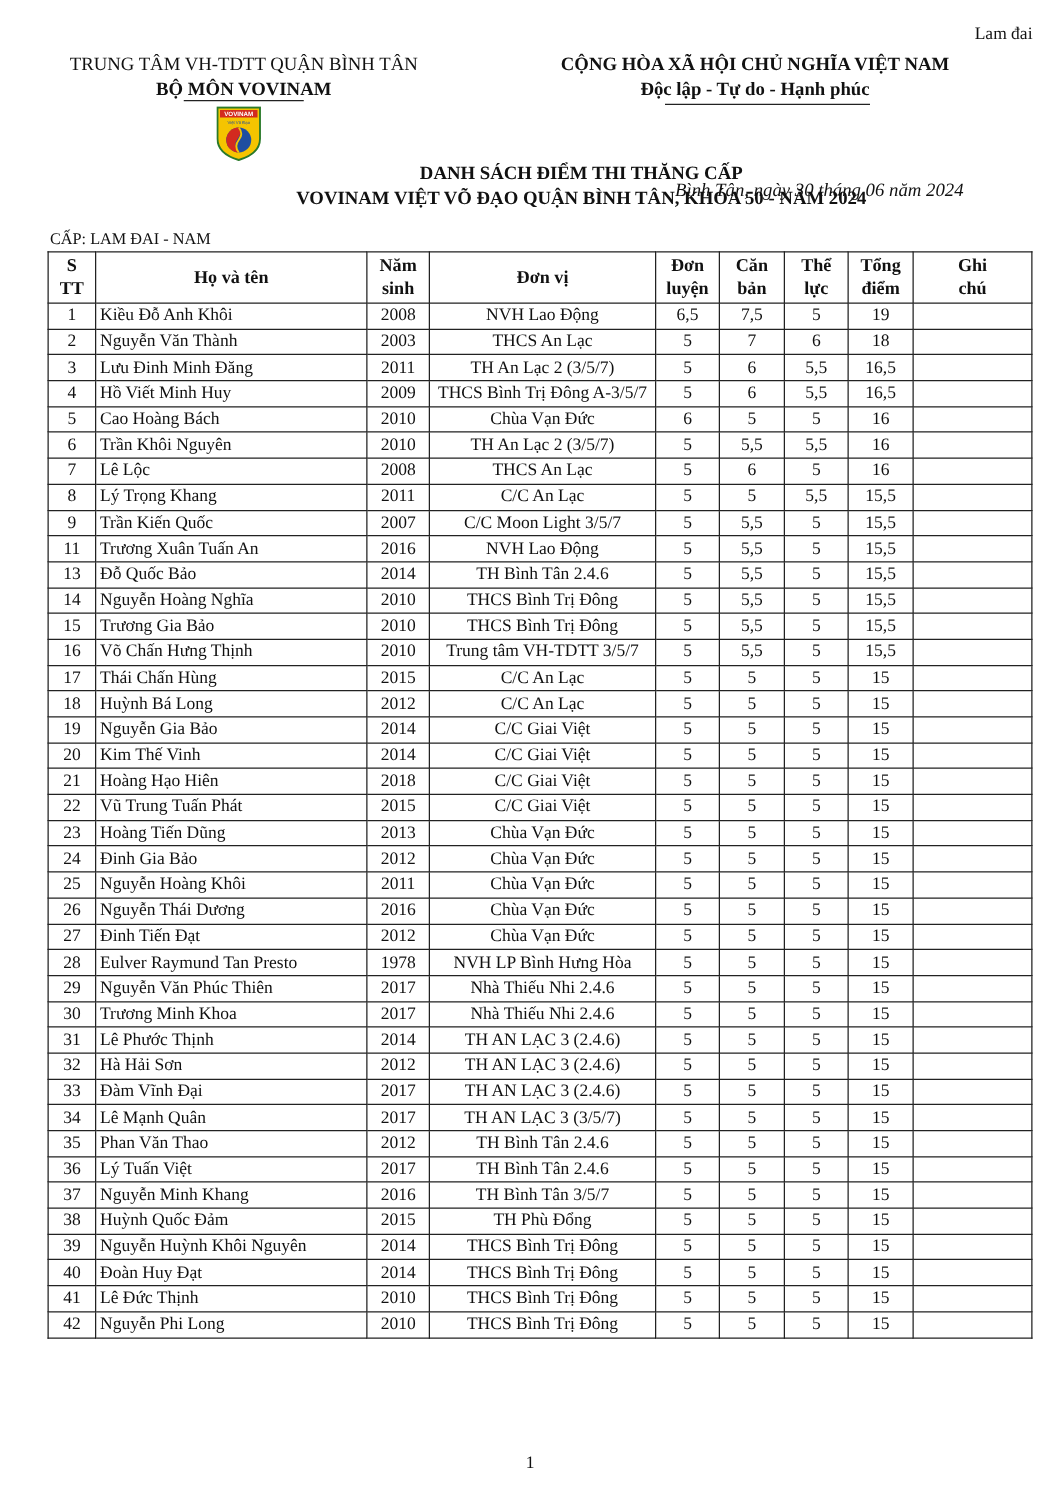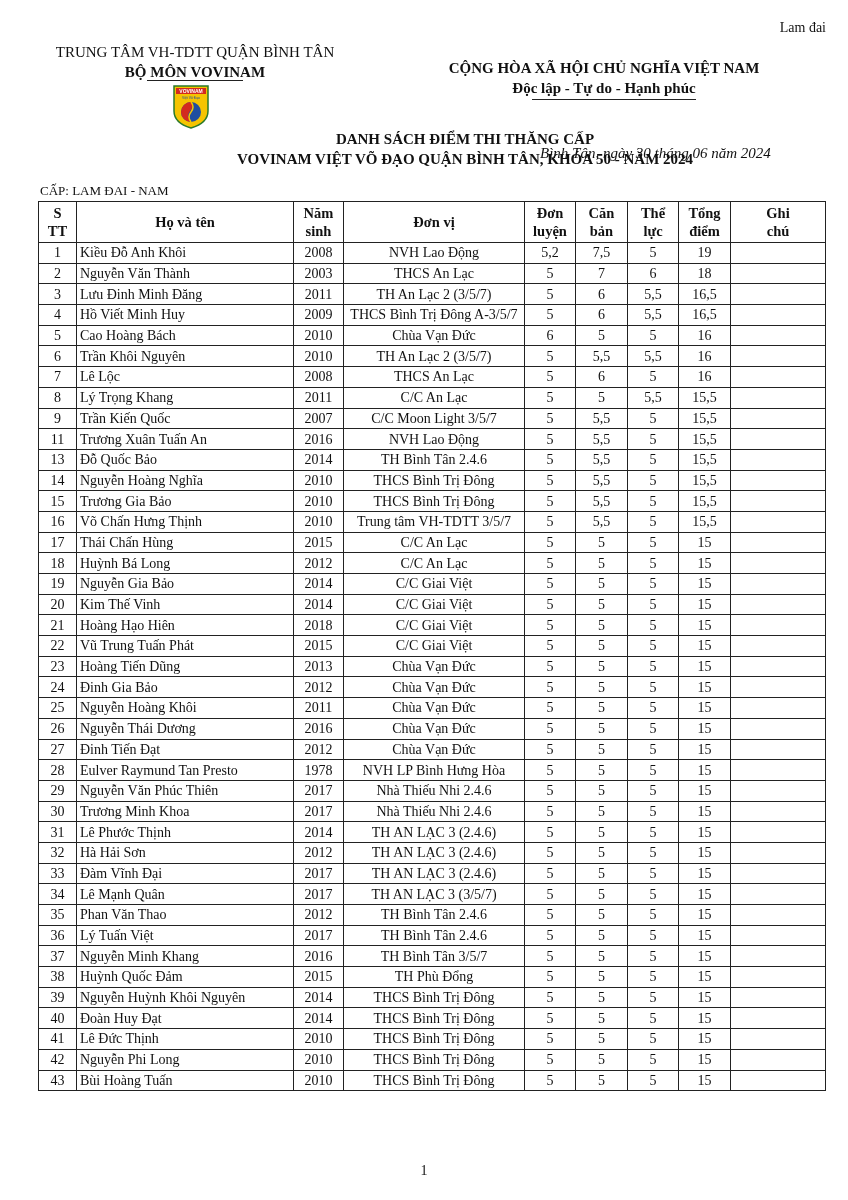--- a/index.html
+++ b/index.html
@@ -3,21 +3,21 @@
 <meta charset="utf-8">
 <style>
   html, body { margin: 0; padding: 0; background: #ffffff; }
   body { width: 848px; height: 1200px; position: relative; overflow: hidden;
          font-family: "Liberation Serif", "DejaVu Serif", serif; color: #111; }
   .abs { position: absolute; }
   .corner-label { right: 22px; top: 20px; font-size: 14px; }
   .org-left { left: 30px; width: 330px; text-align: center; top: 42px; font-size: 15px; line-height: 20px; }
   .org-left .dept { font-weight: bold; position: relative; display: inline-block; }
   .org-left .dept .ul { position: absolute; left: 22px; right: 22px; bottom: 1px; border-bottom: 1px solid #222; }
-  .org-right { left: 392px; width: 424px; text-align: center; top: 58px; font-size: 15px; line-height: 20px; font-weight: bold; }
+  .org-right { left: 392px; width: 424px; text-align: center; top: 42px; font-size: 15px; line-height: 20px; font-weight: bold; }
   .org-right .motto { position: relative; display: inline-block; }
   .org-right .motto .ul { position: absolute; left: 20px; right: 0; bottom: -2px; border-bottom: 1px solid #222; }
   .logo { left: 173px; top: 85px; width: 36px; height: 44px; }
   .date-line { left: 540px; top: 97px; font-size: 15px; font-style: italic; margin-top: 48px; }
   .doc-title { left: 80px; width: 770px; text-align: center; top: 129px; font-size: 15px; font-weight: bold; line-height: 20px; }
   .section-title { left: 40px; top: 183px; font-size: 13px; font-weight: normal; }
   table.scores { position: absolute; left: 38px; top: 201px; border-collapse: collapse; font-size: 14px; table-layout: fixed; }
   table.scores th, table.scores td { border: 1.5px solid #222; padding: 0; overflow: hidden; white-space: nowrap; }
   table.scores th { font-weight: bold; height: 40px; line-height: 18px; text-align: center; font-size: 14.5px; }
   table.scores td { height: 19.7px; line-height: 19px; text-align: center; }
@@ -116,21 +116,21 @@
           <div>chú</div>
         </th>
     </tr>
   </thead>
   <tbody id="score-rows">
       <tr>
         <td>1</td>
         <td class="name">Kiều Đỗ Anh Khôi</td>
         <td>2008</td>
         <td class="unit">NVH Lao Động</td>
-        <td>5,2</td>
+        <td>6,5</td>
         <td>7,5</td>
         <td>5</td>
         <td>19</td>
         <td></td>
       </tr>
       <tr>
         <td>2</td>
         <td class="name">Nguyễn Văn Thành</td>
         <td>2003</td>
         <td class="unit">THCS An Lạc</td>
@@ -551,27 +551,16 @@
         <td>42</td>
         <td class="name">Nguyễn Phi Long</td>
         <td>2010</td>
         <td class="unit">THCS Bình Trị Đông</td>
         <td>5</td>
         <td>5</td>
         <td>5</td>
         <td>15</td>
         <td></td>
       </tr>
-      <tr>
-        <td>43</td>
-        <td class="name">Bùi Hoàng Tuấn</td>
-        <td>2010</td>
-        <td class="unit">THCS Bình Trị Đông</td>
-        <td>5</td>
-        <td>5</td>
-        <td>5</td>
-        <td>15</td>
-        <td></td>
-      </tr>
     </tbody>
 </table>
 
 <div class="abs page-number">1</div>
 
 </body></html>

